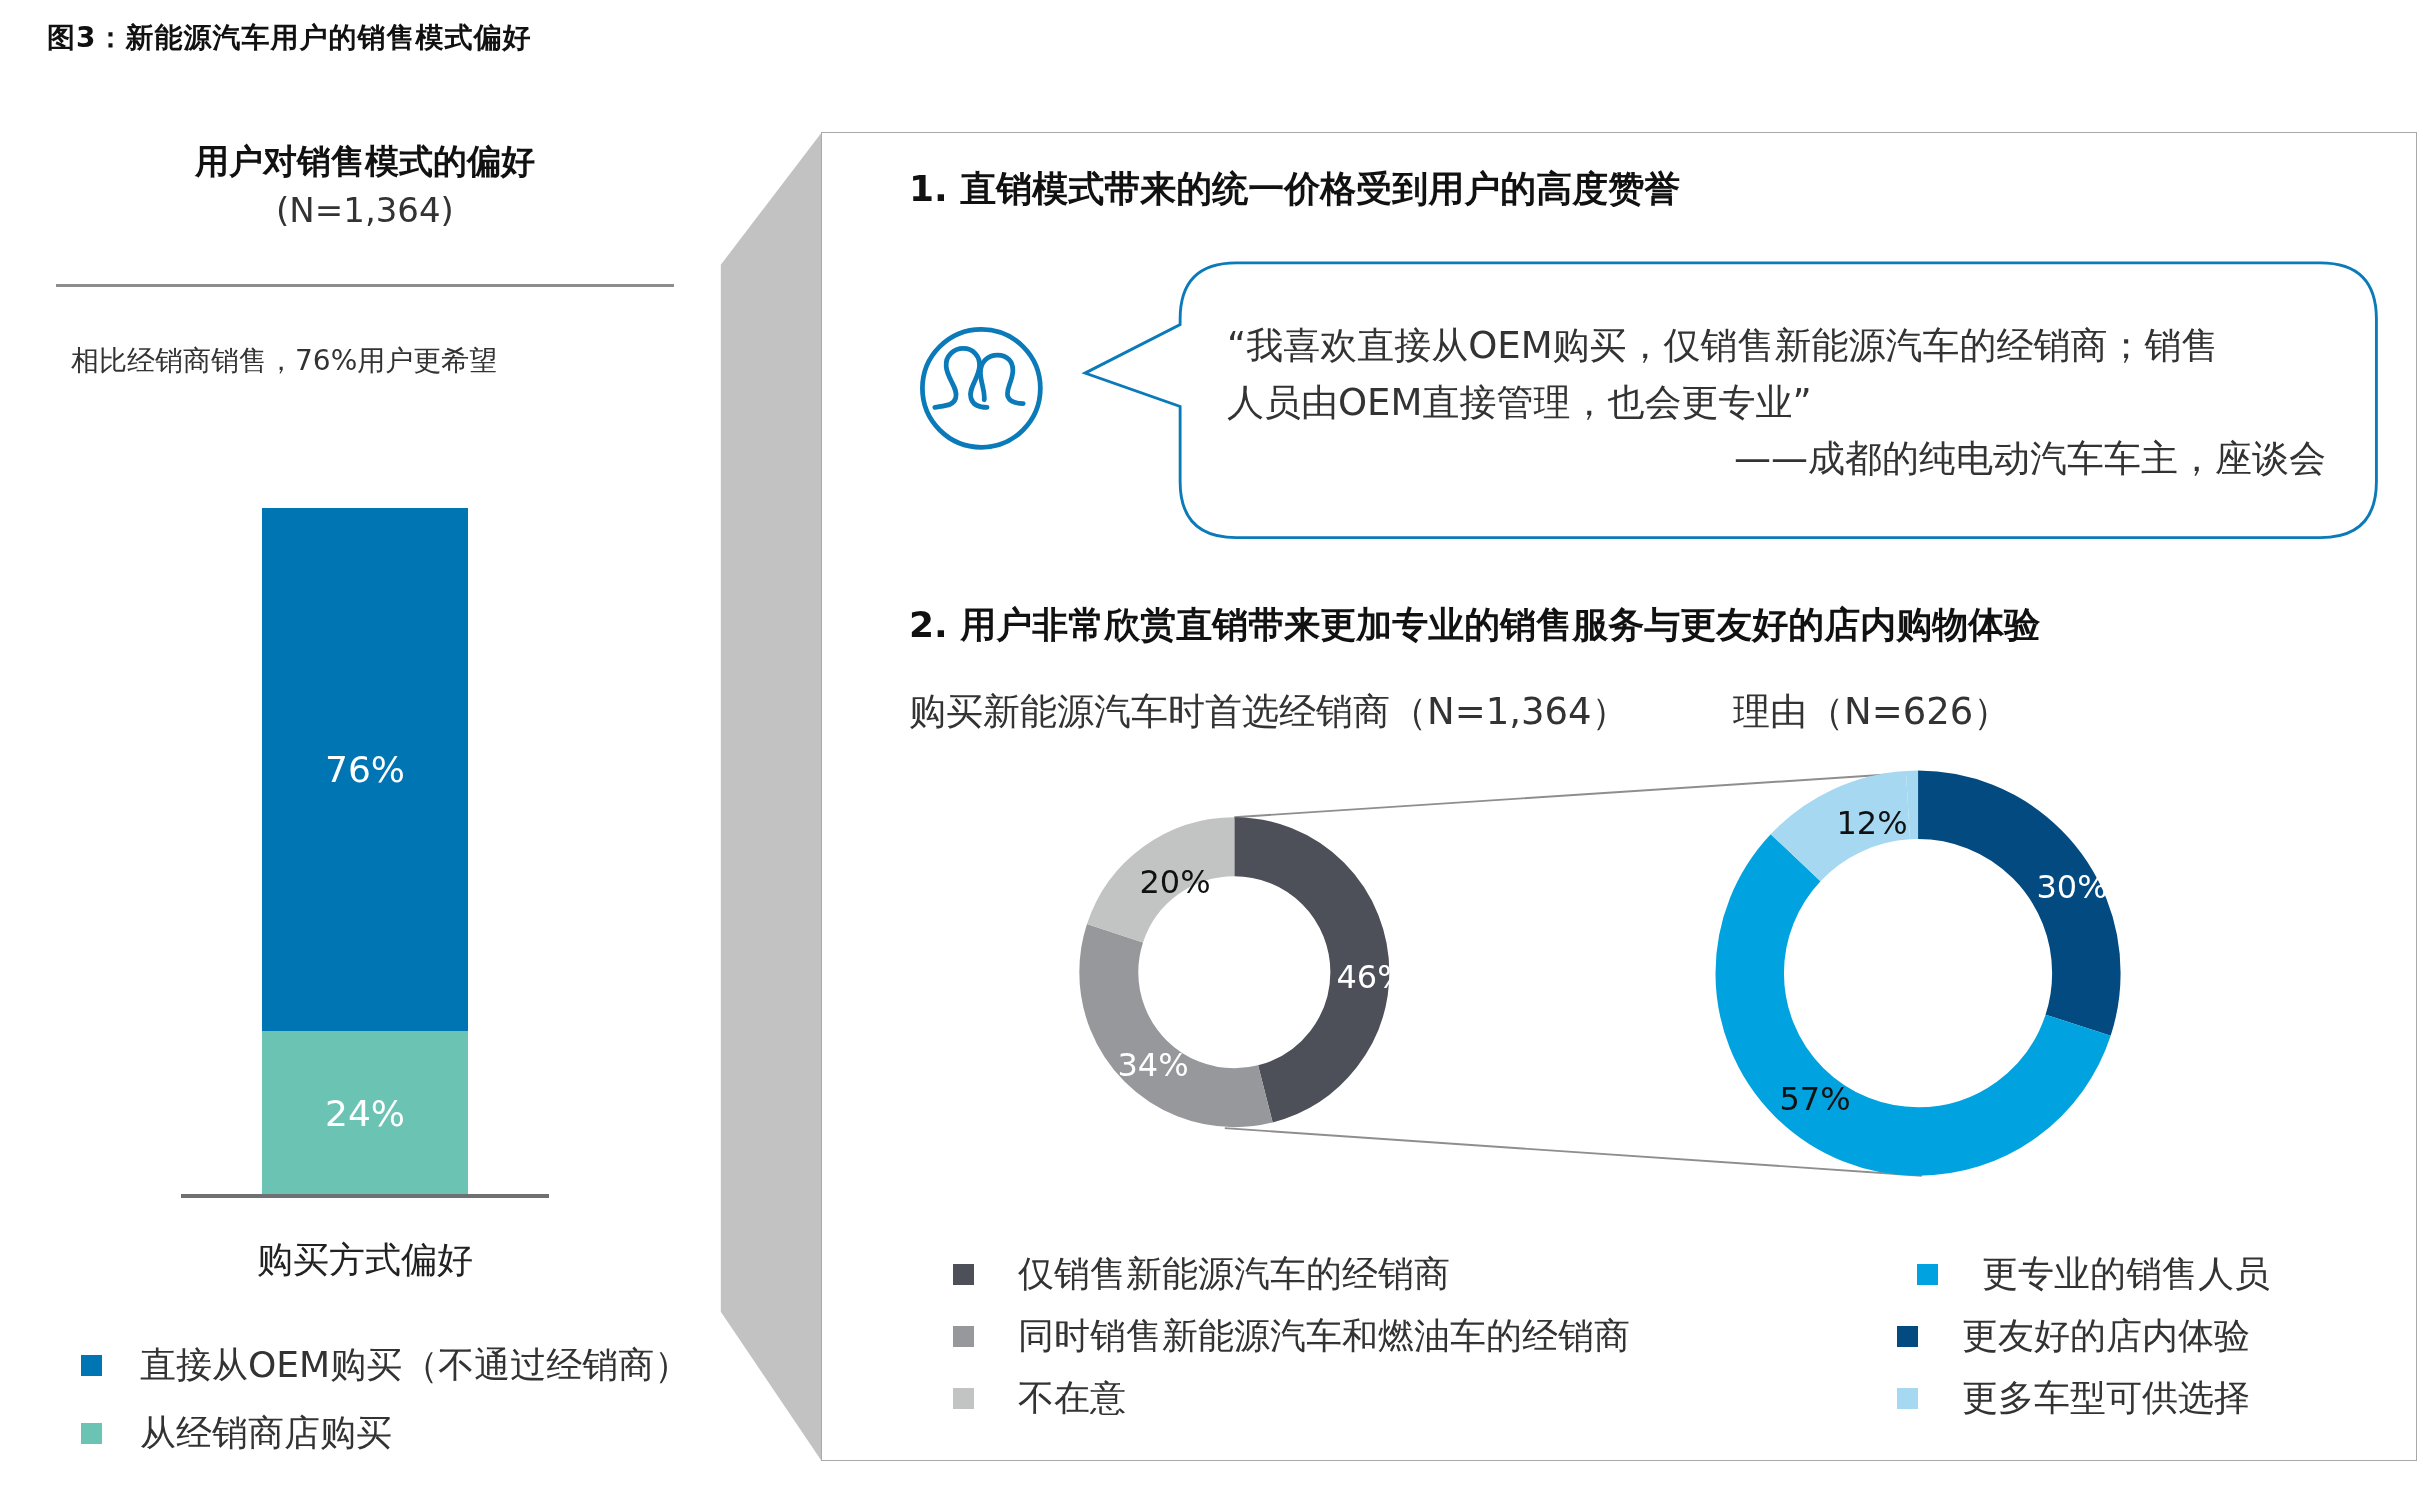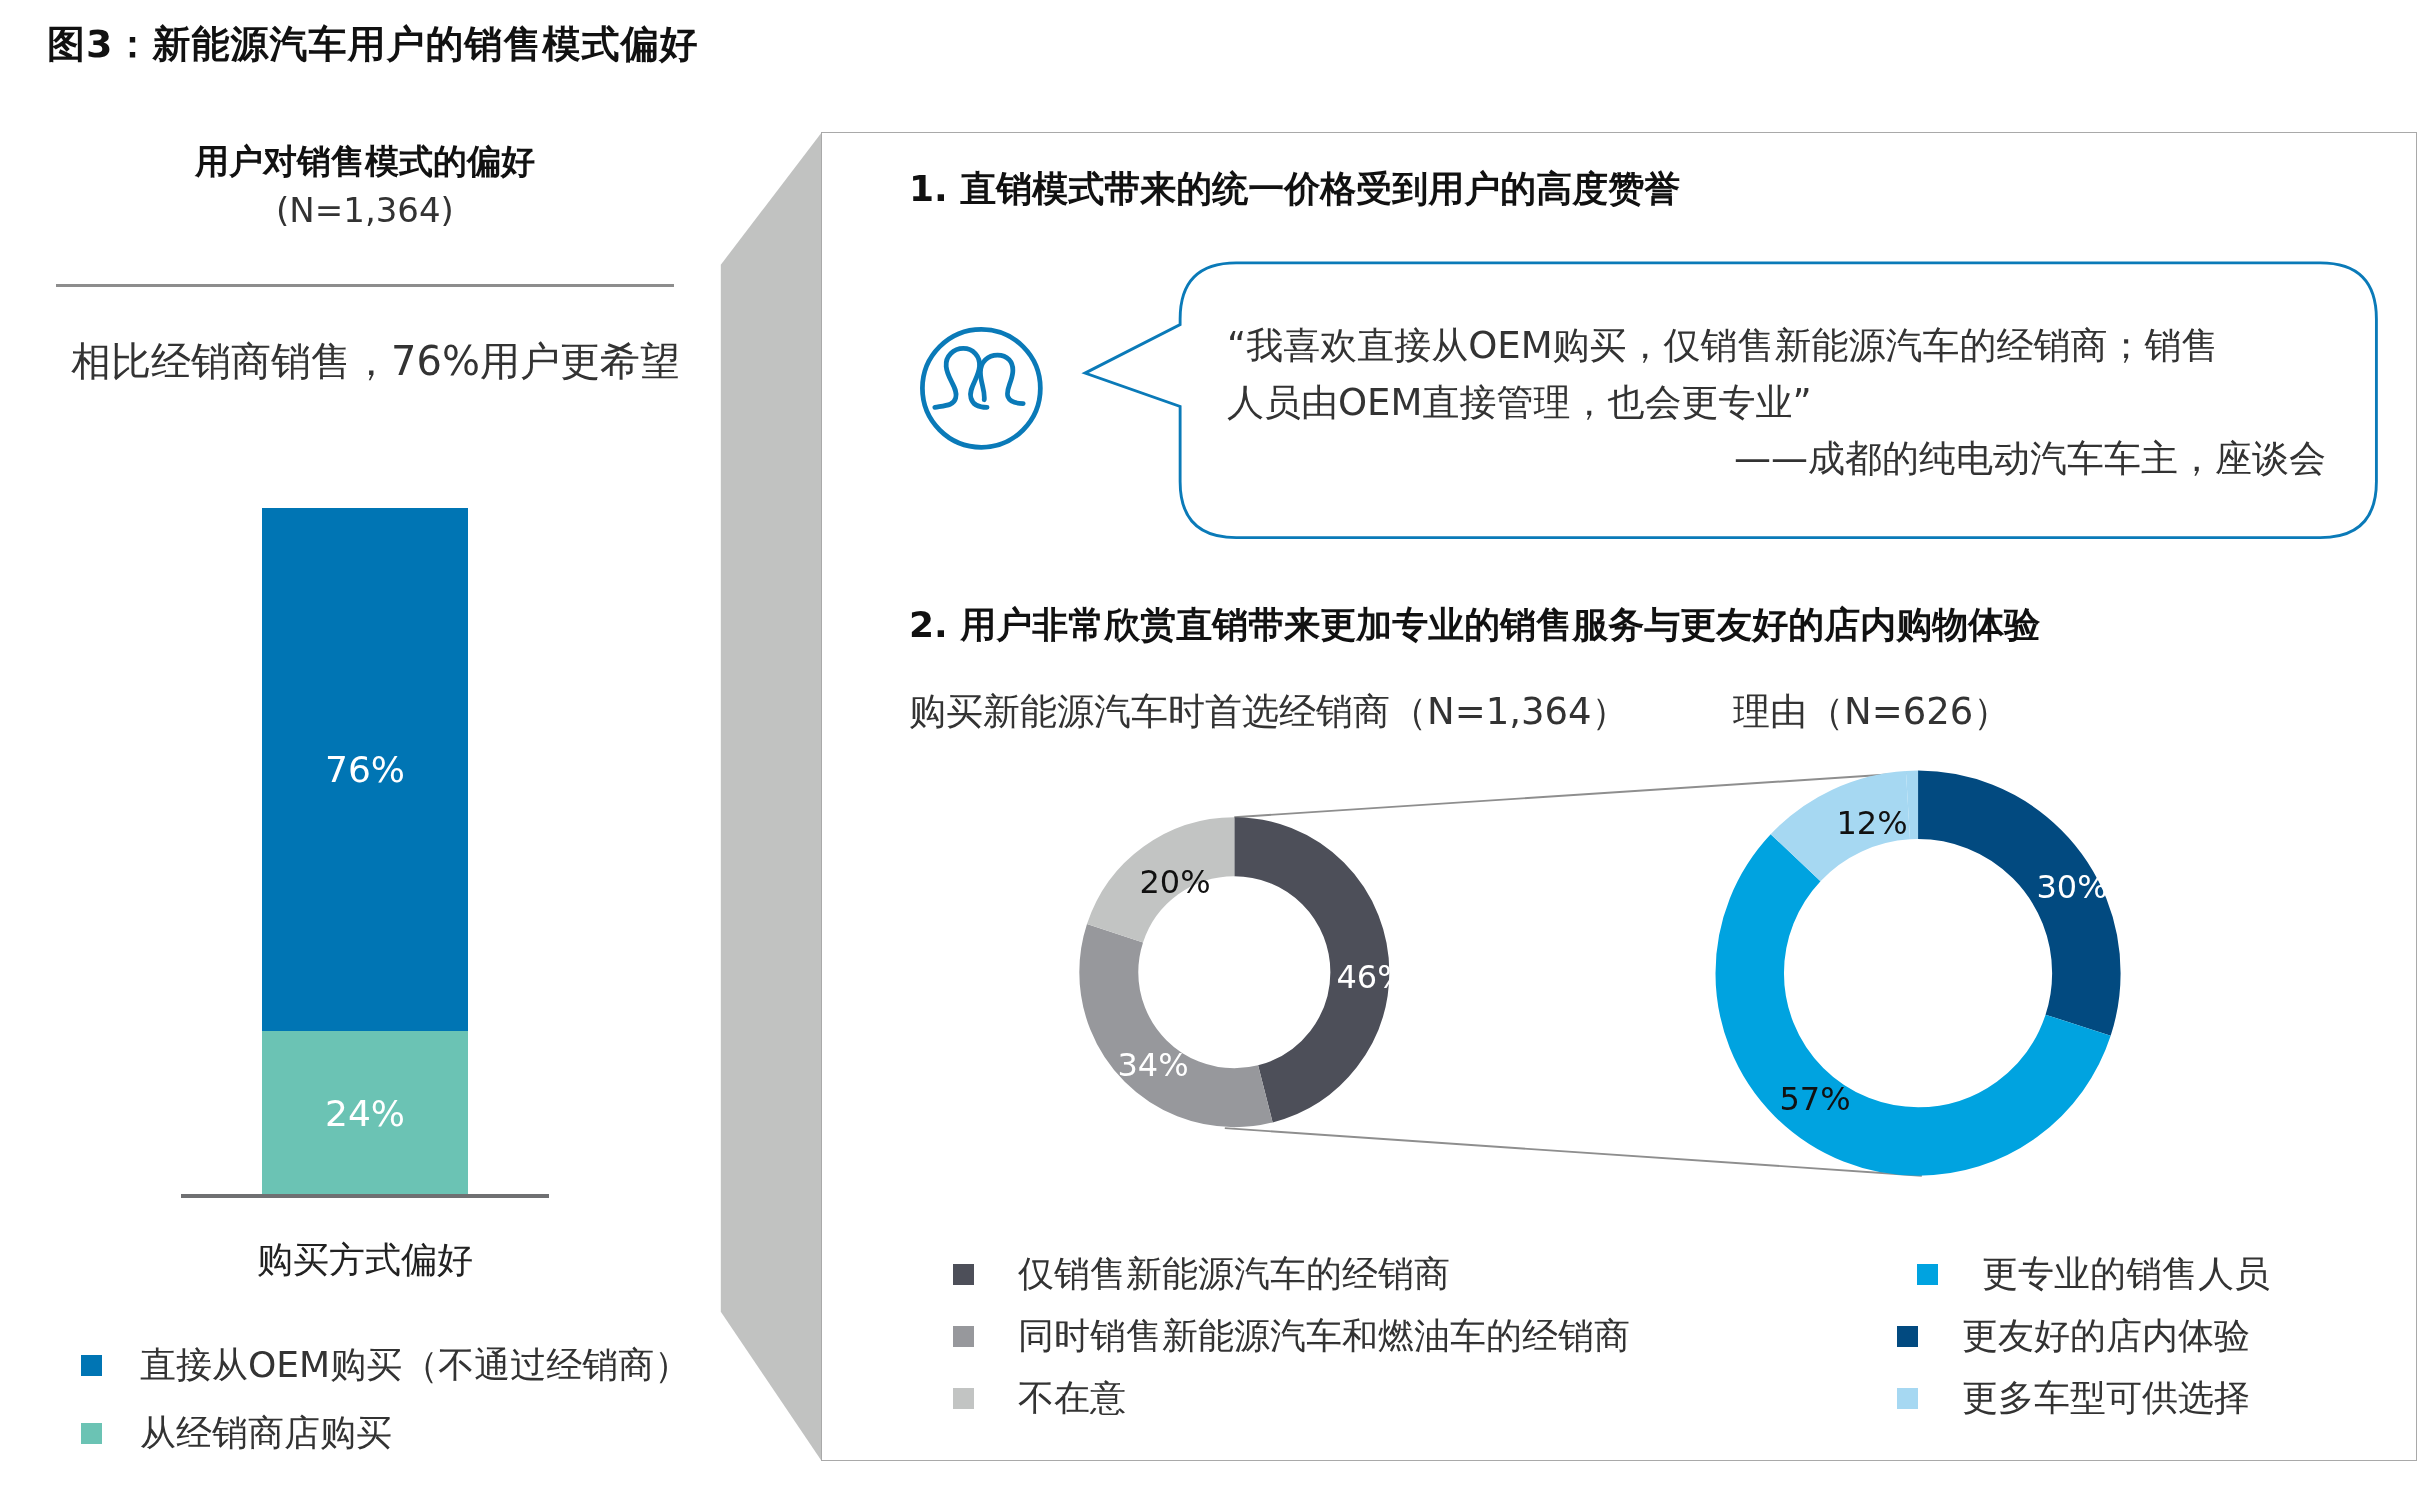--- a/index.html
+++ b/index.html
@@ -1,23 +1,23 @@
 <!DOCTYPE html>
 <html style="font-size:15px"><head>
 <meta charset="utf-8">
 <style>
   html, body { margin:0; padding:0; background:#ffffff; }
   body { width:2423px; height:1507px; position:relative; overflow:hidden;
          font-family:"DejaVu Sans", "Liberation Sans", sans-serif; color:#1a1a1a; }
   .abs { position:absolute; }
-  .fig-title { left:47px; top:19px; font-size:38px; font-weight:bold; color:#111; white-space:nowrap; letter-spacing:1px; }
+  .fig-title { left:47px; top:19px; font-size:28px; font-weight:bold; color:#111; white-space:nowrap; letter-spacing:1px; }
   .left-title { left:56px; width:618px; top:139px; text-align:center; font-size:34px; font-weight:bold; color:#111; }
   .left-n { left:56px; width:618px; top:190px; text-align:center; font-size:34px; color:#333; }
   .left-divider { left:56px; top:284px; width:618px; height:2.9px; background:#8d8d8d; }
-  .left-desc { left:71px; top:333px; width:609px; font-size:40px; line-height:56px; color:#333; }
+  .left-desc { left:71px; top:333px; width:609px; font-size:28px; line-height:56px; color:#333; }
   .bar-wrap { left:262px; top:508px; width:206px; height:688px; display:flex; flex-direction:column; }
   .bar-seg { display:flex; align-items:center; justify-content:center; color:#fff; font-size:36px; }
   .baseline { left:181px; top:1194px; width:368px; height:3.8px; background:#6f7072; }
   .bar-xlabel { left:181px; width:368px; top:1236px; text-align:center; font-size:36px; color:#222; }
   .legend-row { display:flex; align-items:center; white-space:nowrap; }
   .legend-sq { width:21px; height:21px; flex:0 0 21px; }
   .legend-txt { font-size:36px; color:#333; }
   .left-legend { left:81px; }
   .left-legend .legend-txt { margin-left:38px; }
   .trap { left:0; top:0; }

